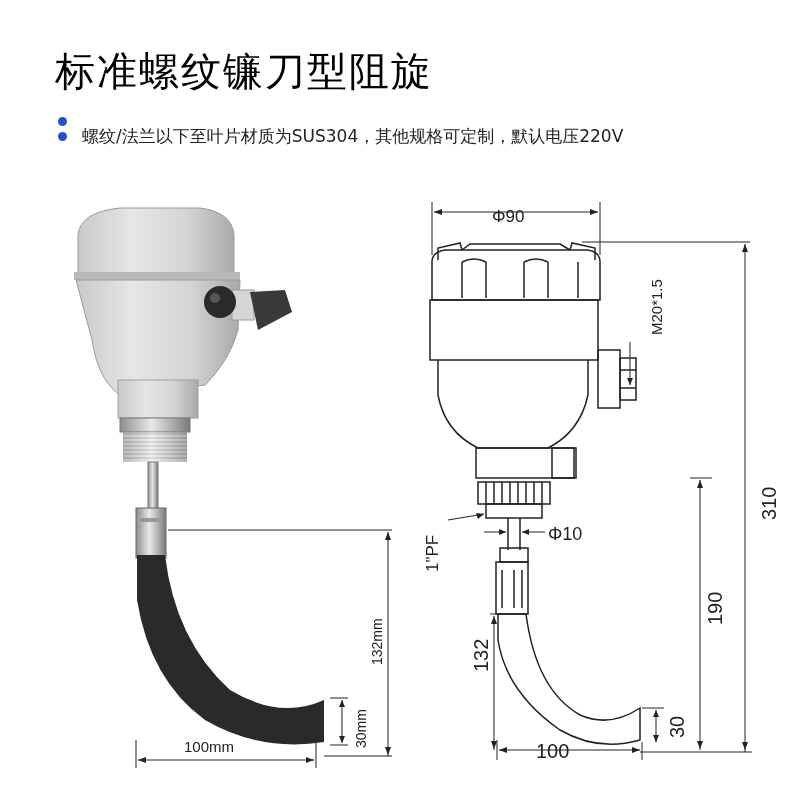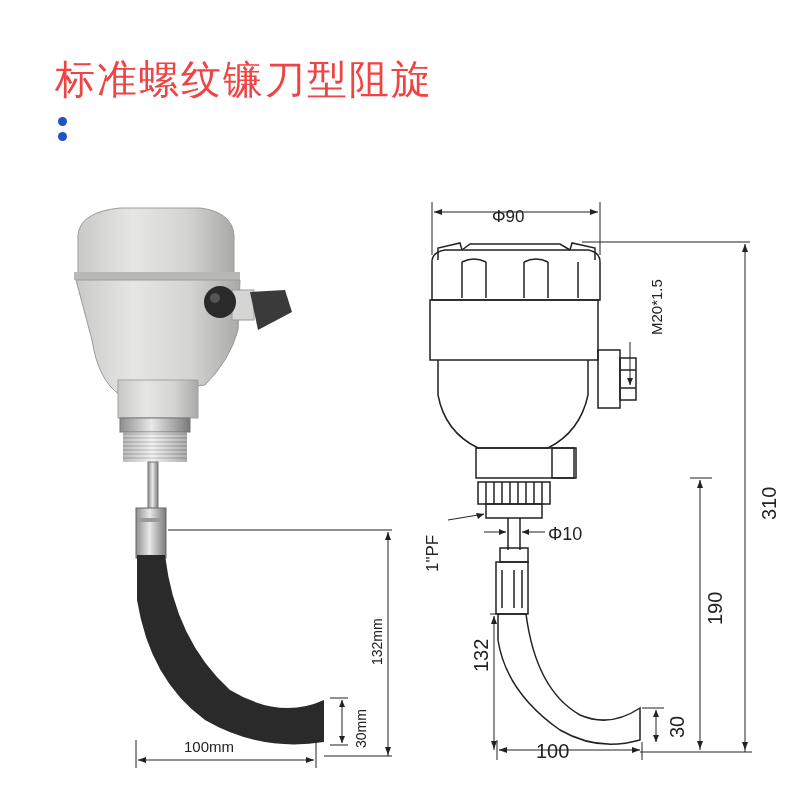--- a/index.html
+++ b/index.html
@@ -1,33 +1,34 @@
 <!DOCTYPE html>
 <html><head>
 <meta charset="utf-8">
 <style>
   html, body { margin:0; padding:0; background:#ffffff; }
   body { width:800px; height:800px; position:relative; overflow:hidden; font-family:"DejaVu Sans", sans-serif; color:#111; }
-  .title { position:absolute; left:55px; top:52px; font-size:40px; font-weight:400; letter-spacing:2px; color:#ef4444; white-space:nowrap; }
+  .title { position:absolute; left:55px; top:44px; font-size:40px; font-weight:400; letter-spacing:2px; color:#000000; white-space:nowrap; }
   .bullets { position:absolute; left:58px; top:110px; }
   .bullet { position:relative; font-size:17px; line-height:22px; color:#222; white-space:nowrap; margin-bottom:15px; padding-left:24px; }
   .bullet .dot { position:absolute; left:0; top:7px; width:9px; height:9px; border-radius:50%; background:#2450c8; }
   svg text { font-family:"Liberation Sans", sans-serif; }
 </style>
 </head>
 <body>
 
 <div class="title">标准螺纹镰刀型阻旋</div>
 
 <div class="bullets">
   <div class="bullet">
     <span class="dot"></span>
   </div>
   <div class="bullet">
     <span class="dot"></span>
+    <span>螺纹/法兰以下至叶片材质为SUS304，其他规格可定制，默认电压220V</span>
   </div>
 </div>
 
 <svg style="position:absolute;left:0;top:0" width="800" height="800" viewBox="0 0 800 800">
   <defs>
     <linearGradient id="gHousing" x1="0" x2="1" y1="0" y2="0">
       <stop offset="0" stop-color="#c9cac8"></stop>
       <stop offset="0.35" stop-color="#e6e7e5"></stop>
       <stop offset="0.7" stop-color="#d4d5d3"></stop>
       <stop offset="1" stop-color="#a9aaa8"></stop>

